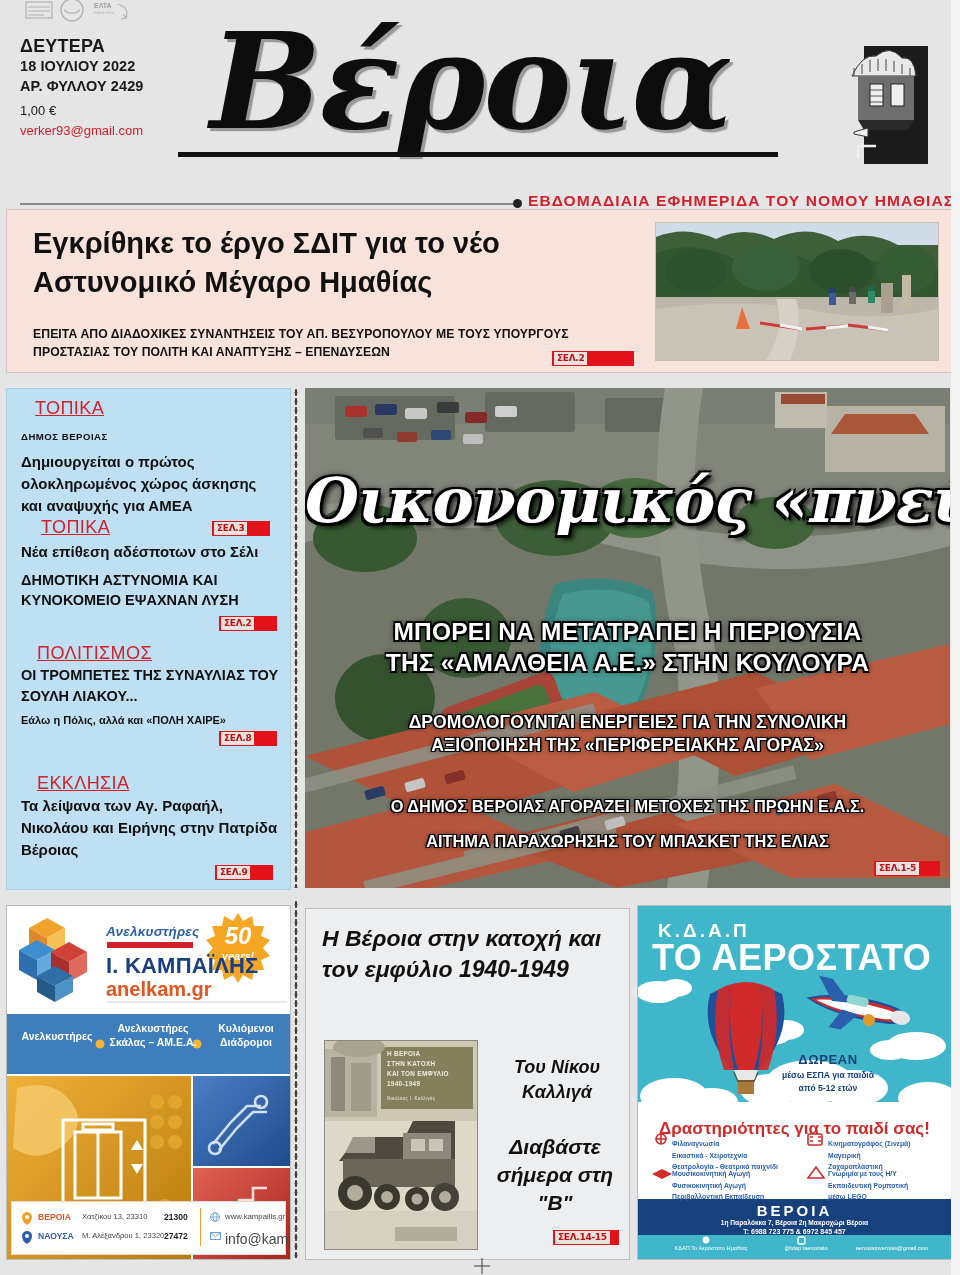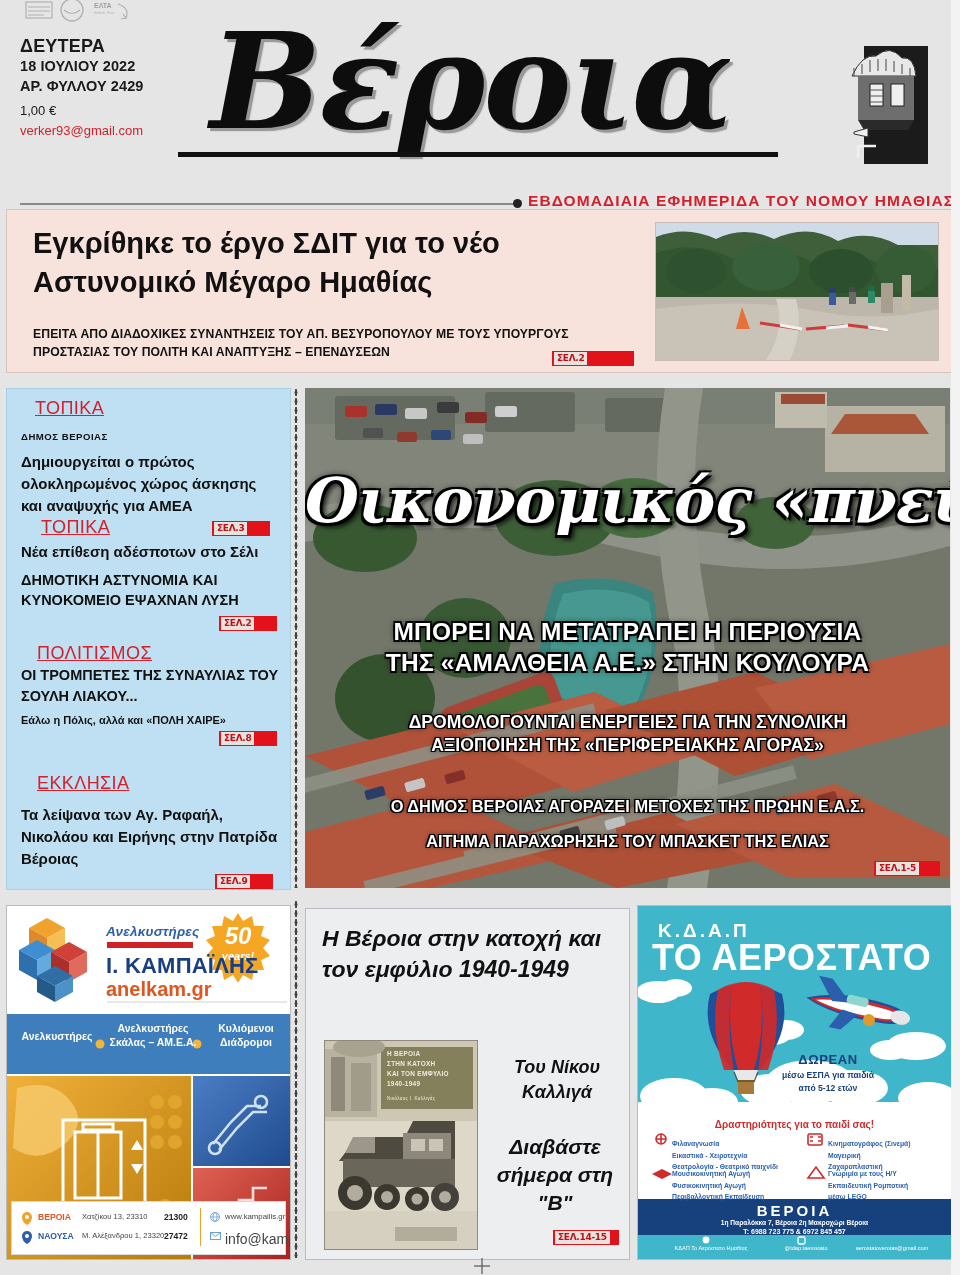--- a/index.html
+++ b/index.html
@@ -267,21 +267,21 @@
         <span class="badge" style="width:58px;">
           <span class="lbl">ΣΕΛ.8</span>
         </span>
       </div>
     </div>
 
     <div style="position:absolute;left:30px;top:384px;">
       <div class="kicker">ΕΚΚΛΗΣΙΑ</div>
     </div>
     <div style="position:absolute;left:14px;top:406px;width:258px;">
-      <div class="lead-h" style="margin-top:9px;">Τα λείψανα των Αγ. Ραφαήλ, Νικολάου και Ειρήνης στην Πατρίδα Βέροιας</div>
+      <div class="lead-h" style="margin-top:0;">Τα λείψανα των Αγ. Ραφαήλ, Νικολάου και Ειρήνης στην Πατρίδα Βέροιας</div>
       <div class="badge-row">
         <span class="badge" style="width:58px;">
           <span class="lbl">ΣΕΛ.9</span>
         </span>
       </div>
     </div>
   </div>
 
   <div class="mainstory">
     <div class="aerial">
@@ -636,21 +636,21 @@
 
     <div style="position:absolute;left:20px;top:14px;font-size:19px;font-weight:bold;color:#fff;letter-spacing:3px;">Κ.Δ.Α.Π</div>
     <div style="position:absolute;left:14px;top:34px;font-size:36px;font-weight:bold;color:#fff;letter-spacing:.5px;line-height:1;">ΤΟ ΑΕΡΟΣΤΑΤΟ</div>
 
     <div style="position:absolute;left:130px;top:146px;width:120px;text-align:center;">
       <div style="font-size:13px;font-weight:bold;color:#16417c;letter-spacing:.6px;">ΔΩΡΕΑΝ</div>
       <div style="font-size:8.6px;font-weight:bold;color:#16417c;line-height:1.5;margin-top:2px;">μέσω ΕΣΠΑ για παιδιά</div>
       <div style="font-size:8.6px;font-weight:bold;color:#16417c;line-height:1.5;">από 5-12 ετών</div>
     </div>
 
-    <div style="position:absolute;left:0;top:213px;width:313px;text-align:center;font-size:10px;font-weight:bold;color:#d02a2a;">Δραστηριότητες για το παιδί σας!</div>
+    <div style="position:absolute;left:0;top:213px;width:313px;text-align:center;font-size:17px;font-weight:bold;color:#d02a2a;">Δραστηριότητες για το παιδί σας!</div>
 
     <div style="position:absolute;left:34px;top:232px;width:128px;font-size:6.8px;color:#2a5fae;line-height:1.72;font-weight:bold;">
       <div>Φιλαναγνωσία</div>
       <div>Εικαστικά - Χειροτεχνία</div>
       <div>Θεατρολογία - Θεατρικό παιχνίδι</div>
     </div>
     <div style="position:absolute;left:190px;top:232px;width:120px;font-size:6.8px;color:#2a5fae;line-height:1.72;font-weight:bold;">
       <div>Κινηματογράφος (Σινεμά)</div>
       <div>Μαγειρική</div>
       <div>Ζαχαροπλαστική</div>

